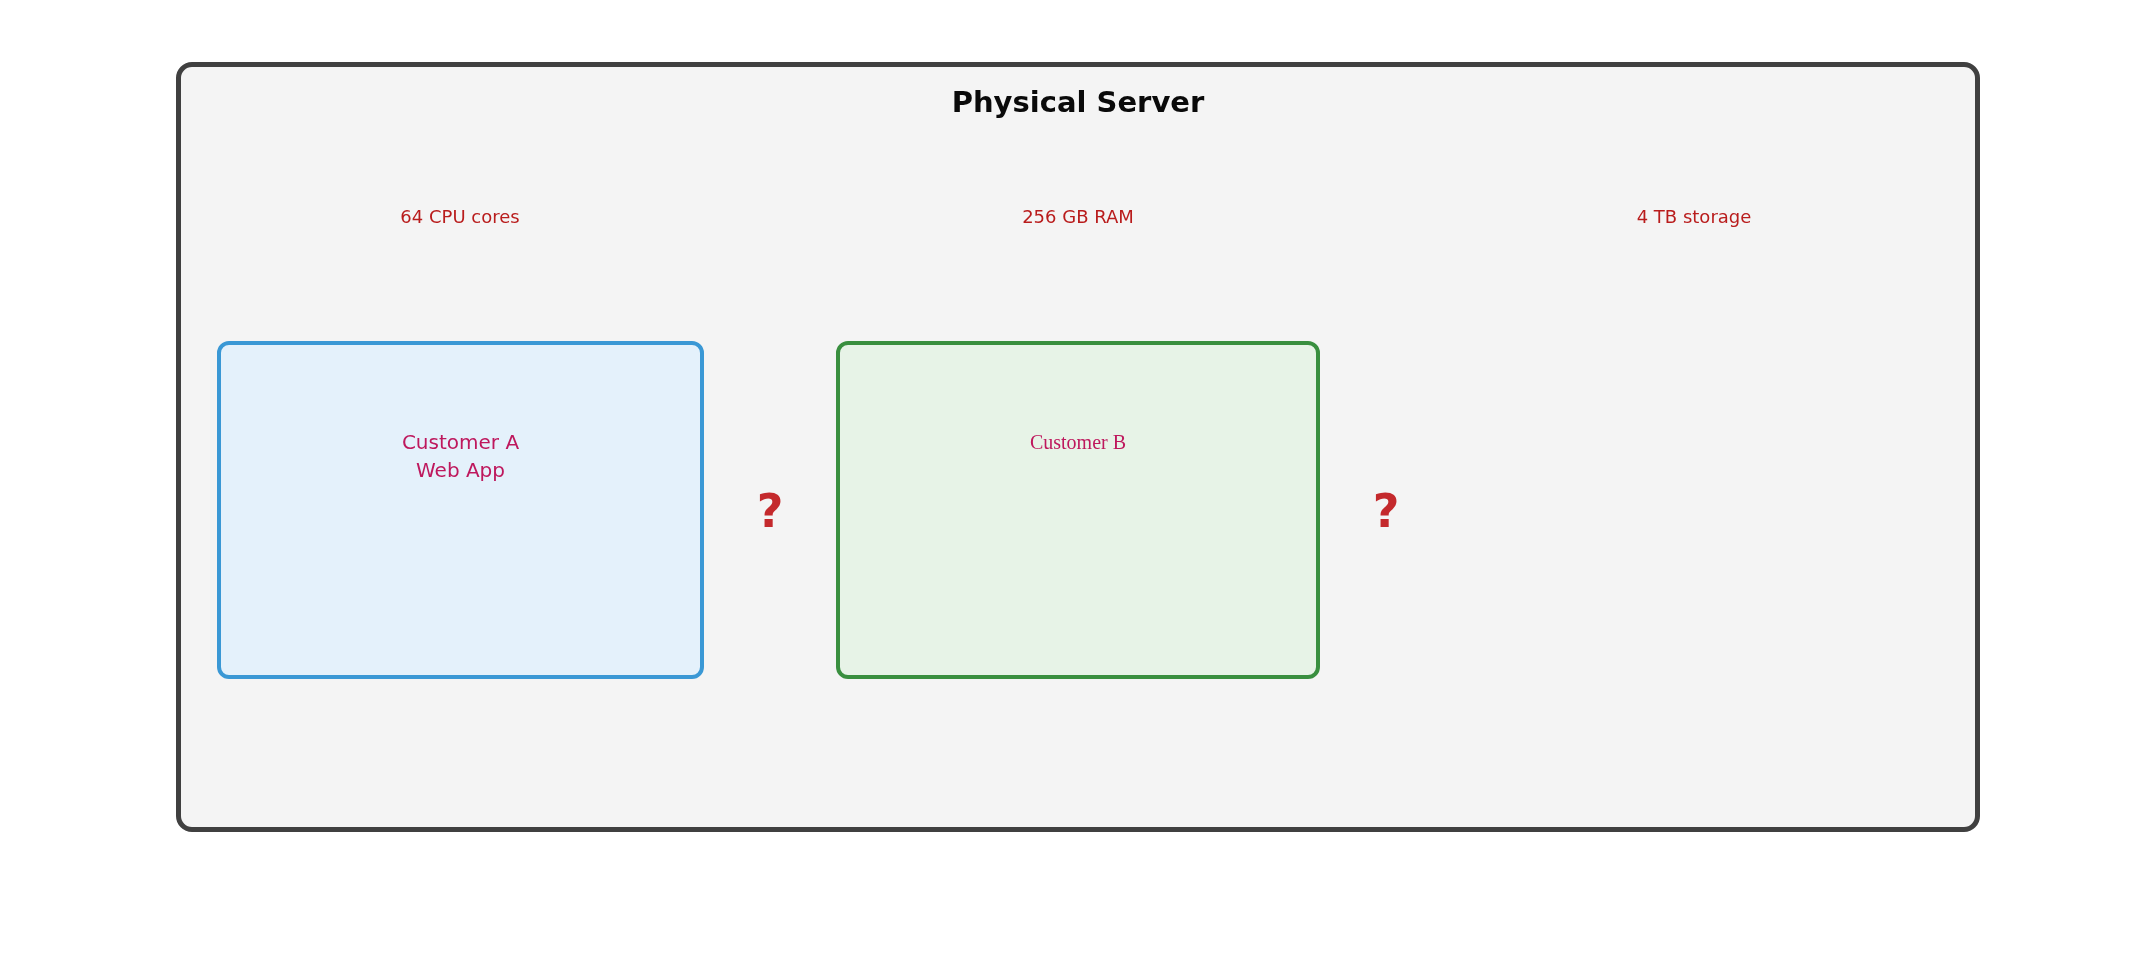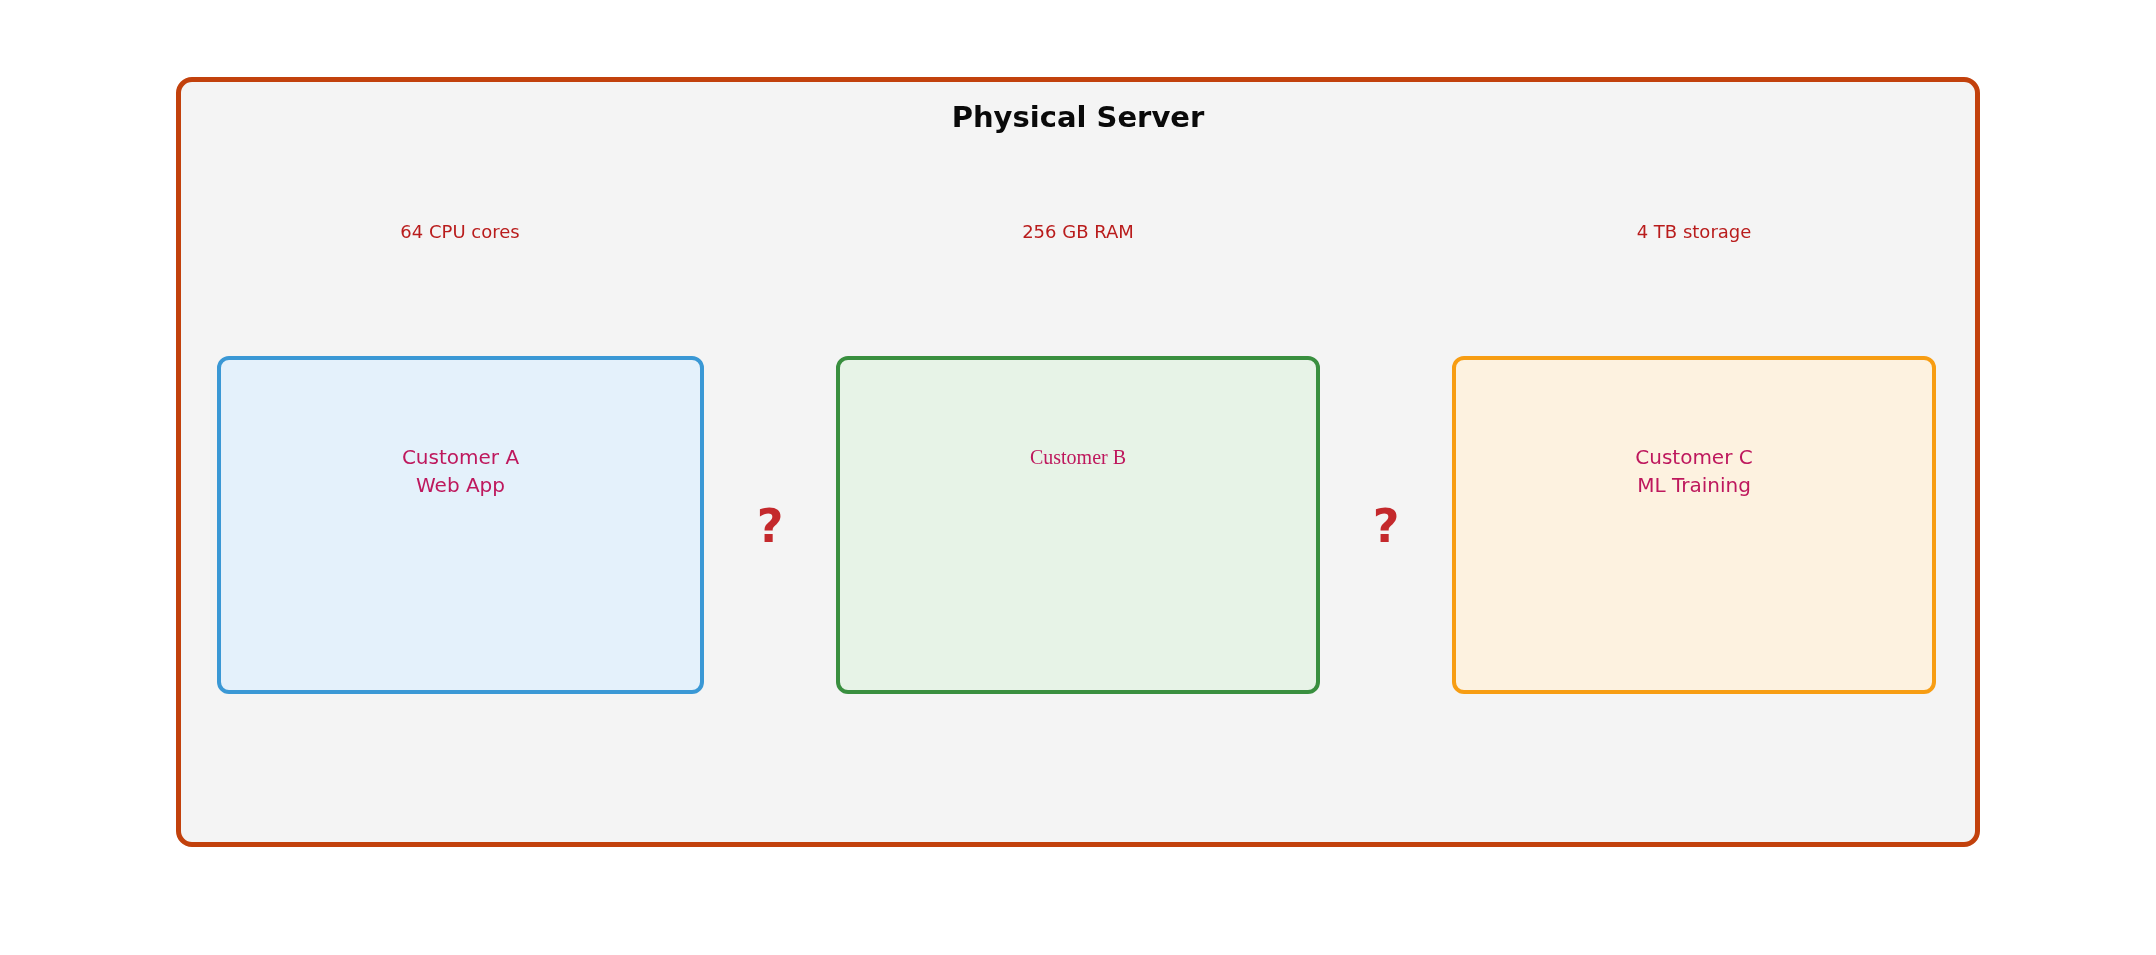--- a/index.html
+++ b/index.html
@@ -17,23 +17,22 @@
     overflow: hidden;
   }
   .server-box {
     position: absolute;
     left: 176px;
     top: 62px;
     width: 1804px;
     height: 770px;
     box-sizing: border-box;
     background: #f4f4f4;
-    border: 5px solid #c2410c;
+    border: 5px solid #404040;
     border-radius: 16px;
-    margin-top: 15px;
   }
   .server-title {
     position: absolute;
     left: 0;
     top: 18px;
     width: 100%;
     text-align: center;
     font-size: 29px;
     line-height: 34px;
     font-weight: bold;
@@ -110,24 +109,20 @@
 
     <div class="customer-box customer-a">
       <div class="customer-name">Customer A</div>
       <div class="customer-workload">Web App</div>
     </div>
 
     <div class="customer-box customer-b">
       <div class="customer-name">Customer B</div>
     </div>
 
-    <div class="customer-box customer-c">
-      <div class="customer-name">Customer C</div>
-      <div class="customer-workload">ML Training</div>
-    </div>
 
     <div class="question-mark question-1">?</div>
     <div class="question-mark question-2">?</div>
 
   </div>
 
 
 </div>
 
 </body></html>

